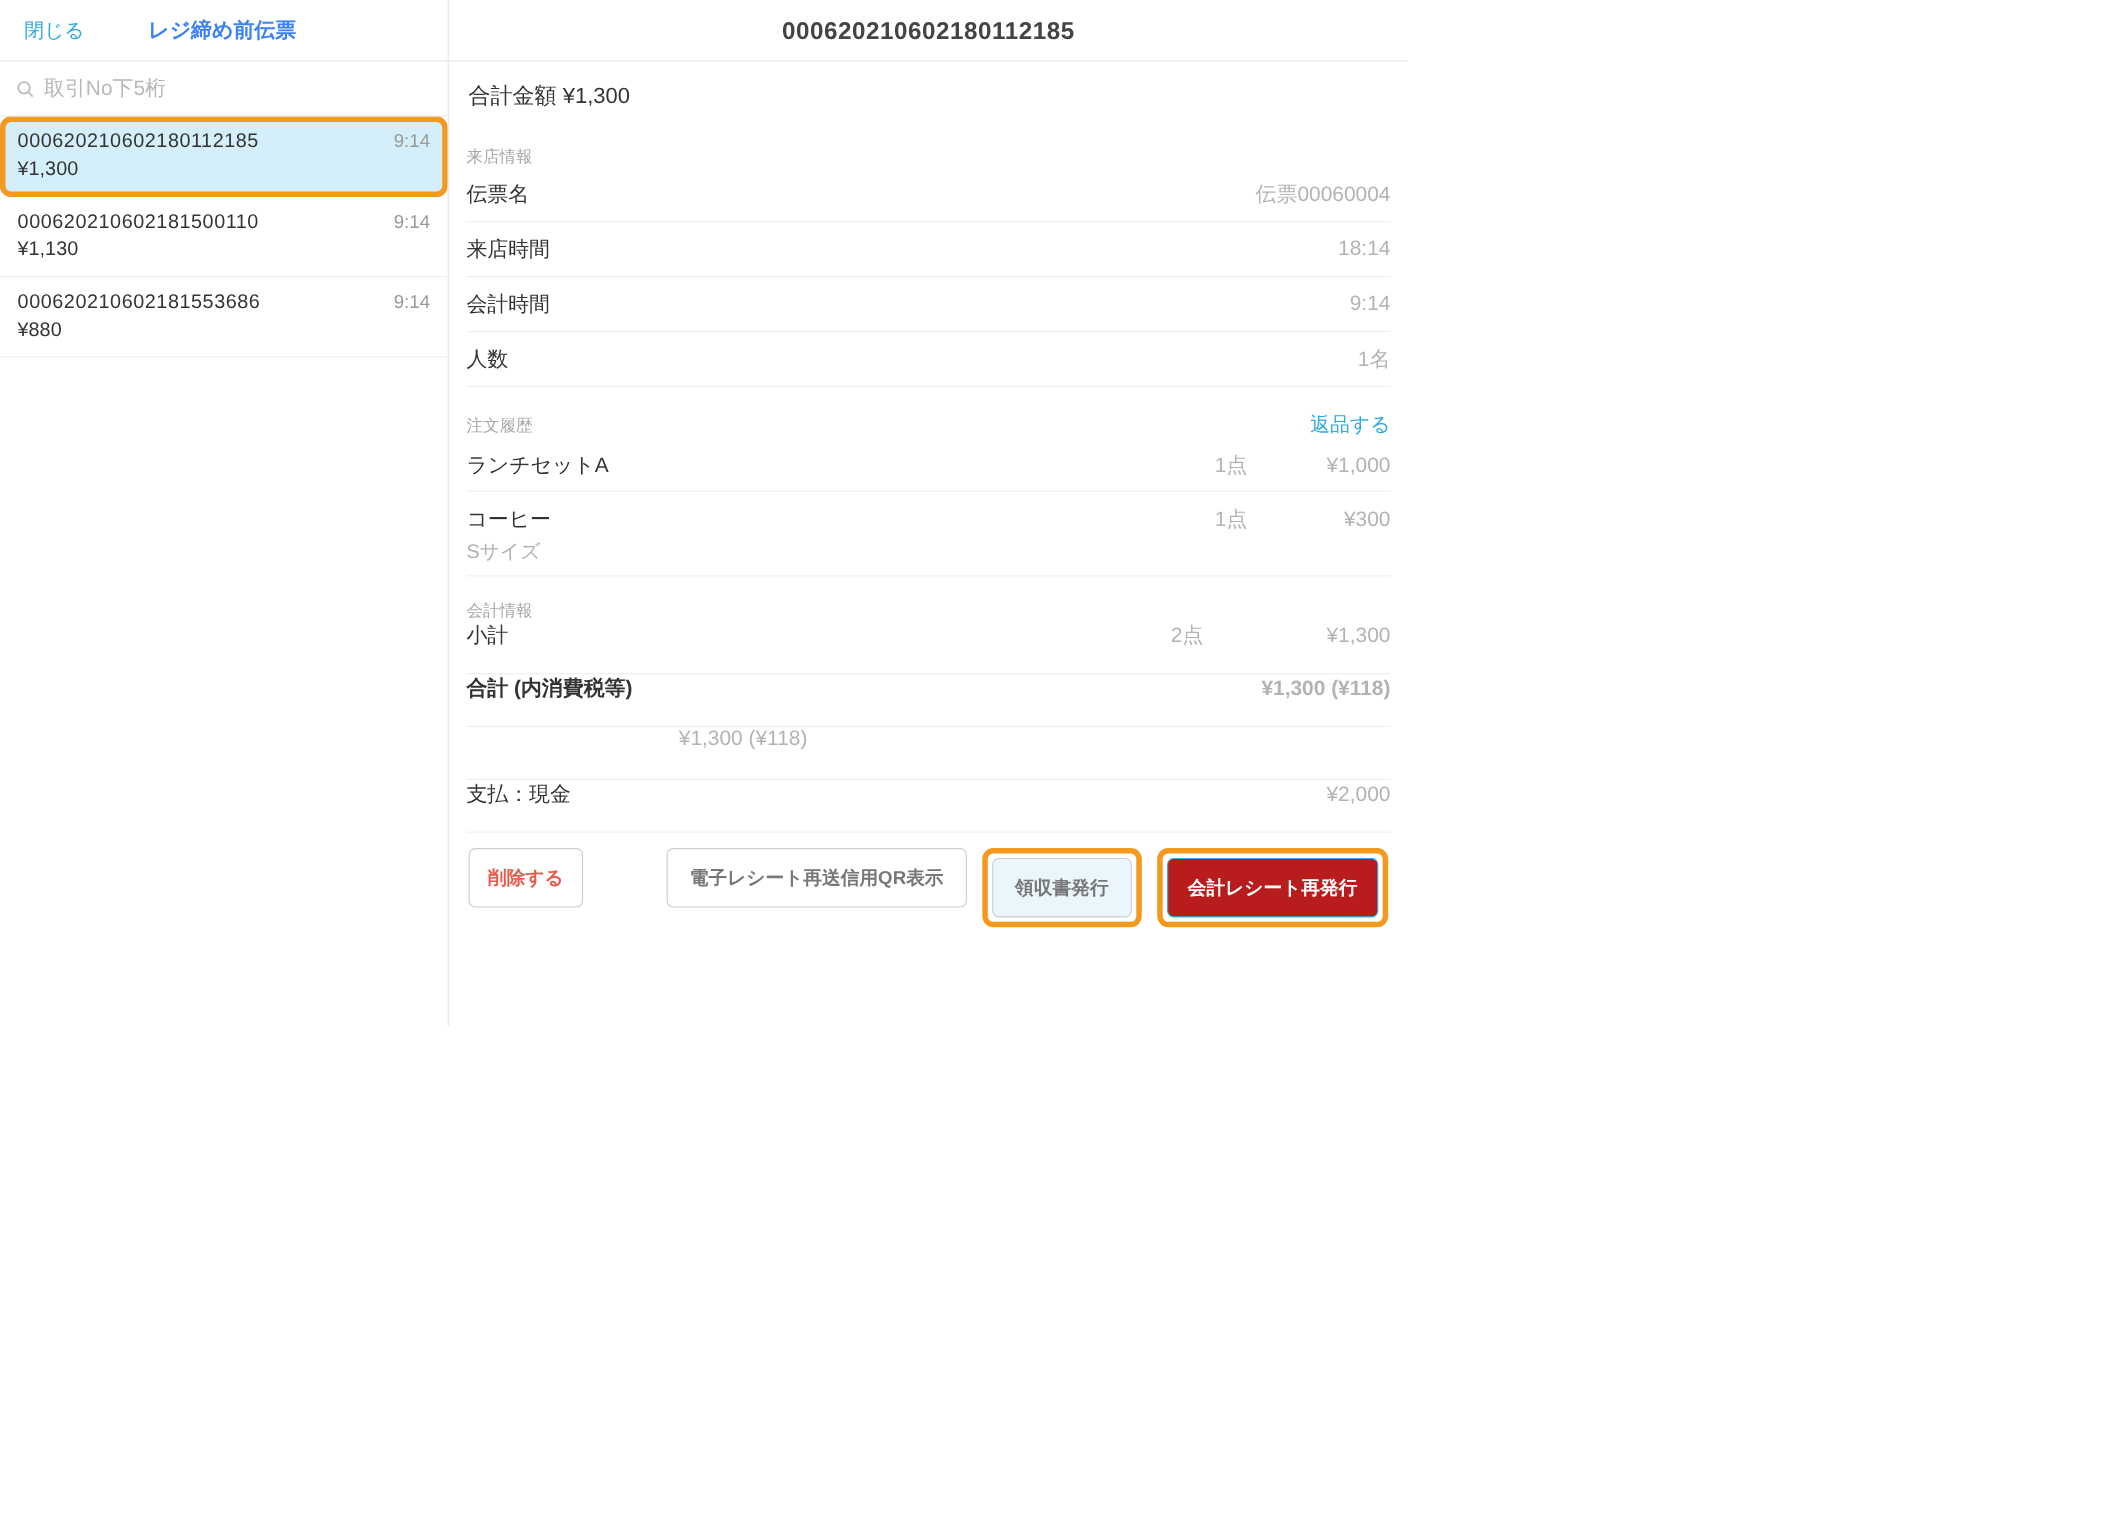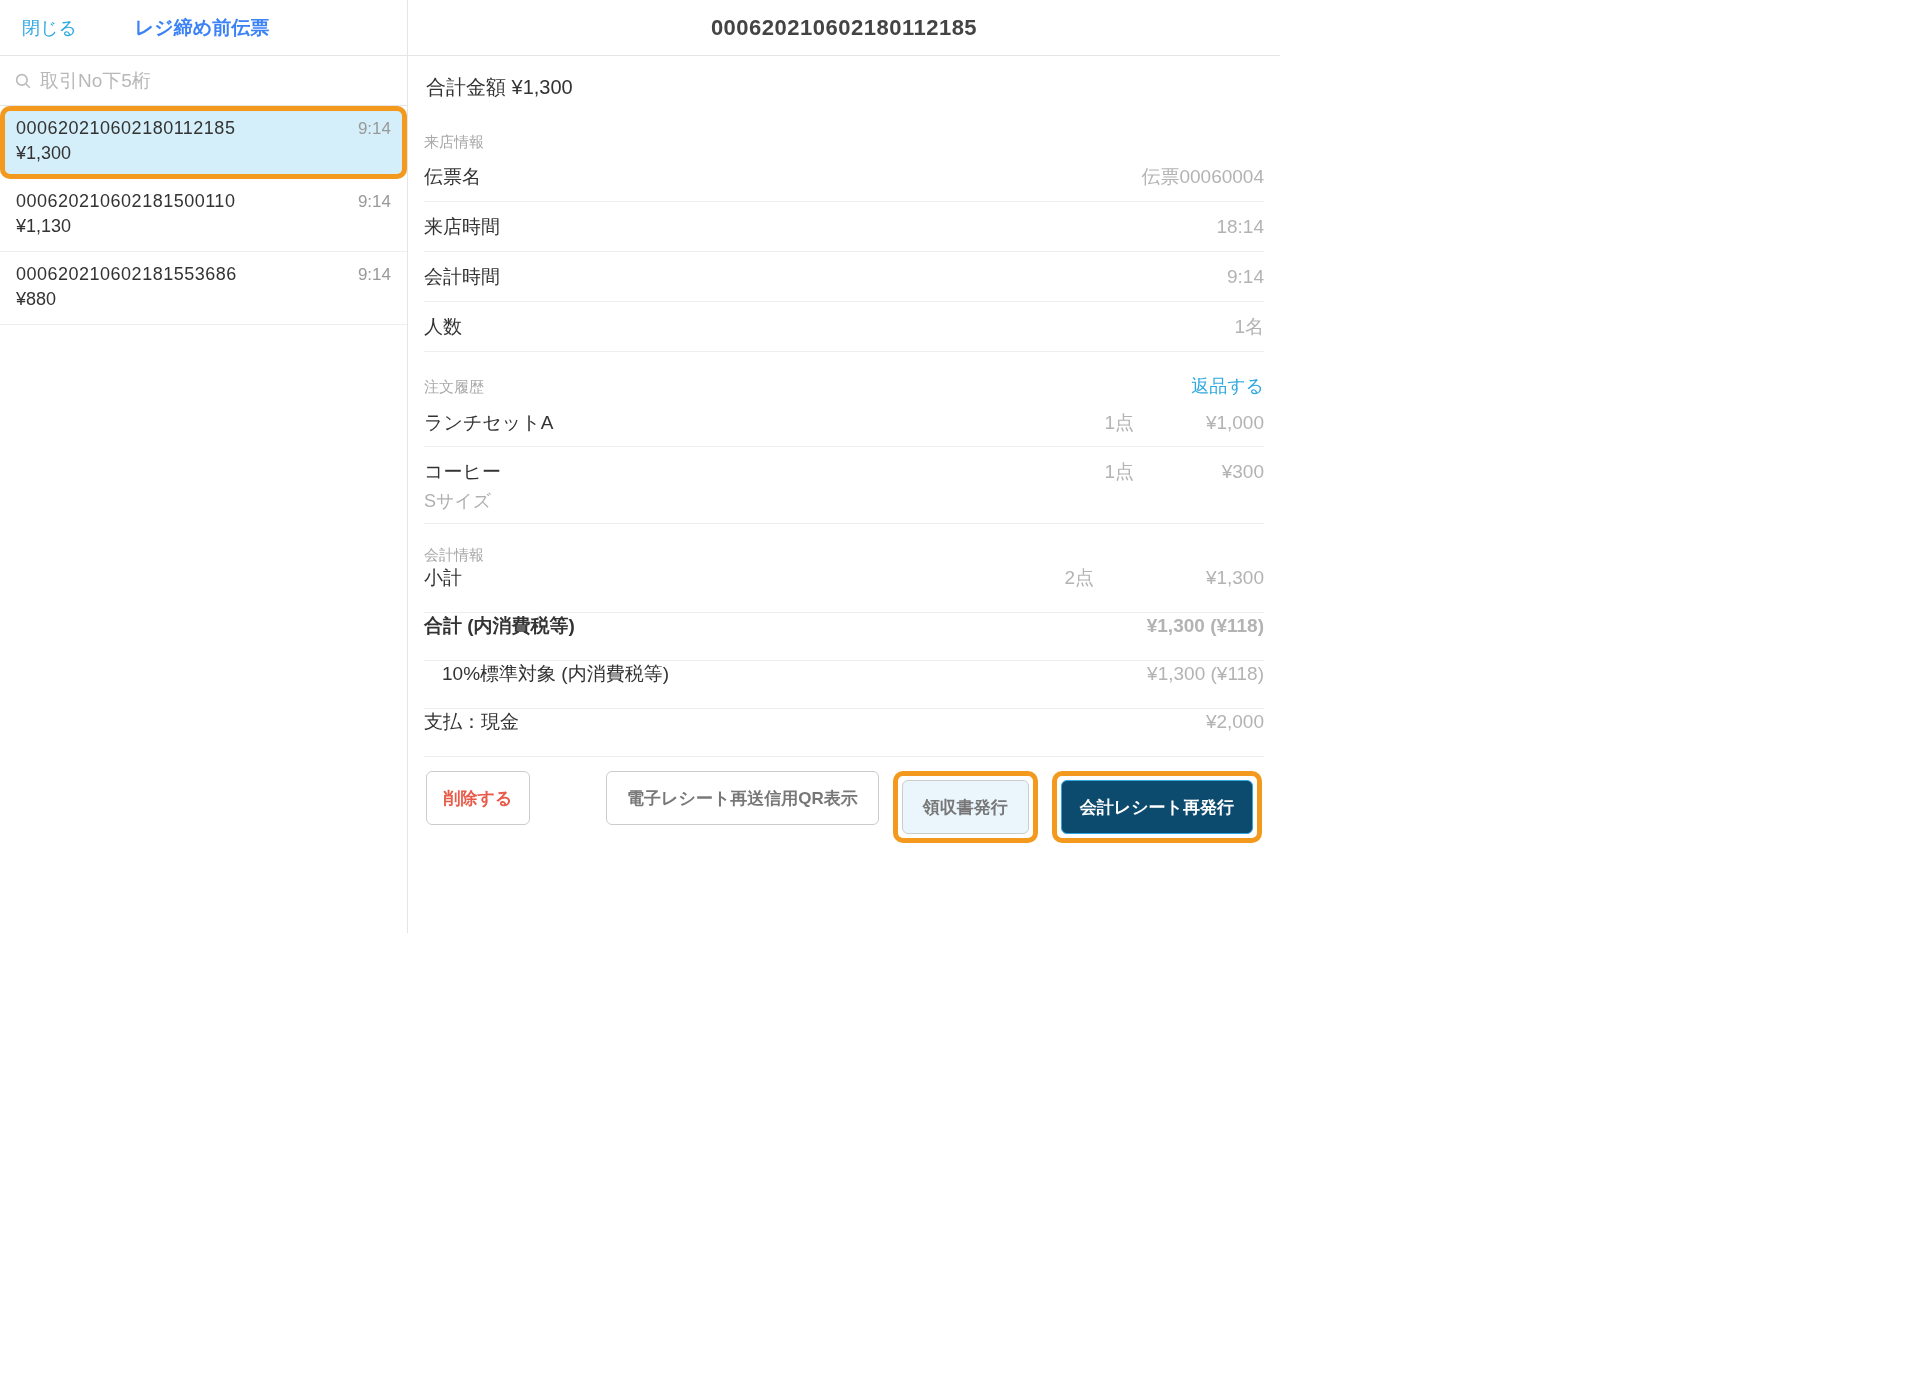--- a/index.html
+++ b/index.html
@@ -42,21 +42,21 @@
 .calc-key { flex:1; font-size:19px; color:#333; }
 .calc-count { width:140px; text-align:right; color:#b3b3b3; font-size:19px; }
 .calc-val { width:170px; text-align:right; color:#b3b3b3; font-size:19px; }
 .calc-row.indent .calc-key { padding-left:18px; }
 .actions { display:flex; gap:14px; align-items:stretch; margin-top:14px; padding:0 2px; }
 .spacer { flex:1; }
 .btn { height:54px; border-radius:6px; font-size:17px; font-weight:600; display:flex; align-items:center; justify-content:center; cursor:pointer; }
 .btn-delete { width:104px; background:#fff; border:1px solid #ccc; color:#E85A4A; }
 .btn-grey { background:#fff; border:1px solid #ccc; color:#777; padding:0 20px; }
 .btn-light { background:#EBF6FC; border:1px solid #ccc; color:#777; padding:0 20px; }
-.btn-primary { background:#0c4a6e; border:1px solid #2DA8E0; color:#fff; padding:0 18px; }
+.btn-primary { background:#b91c1c; border:1px solid #2DA8E0; color:#fff; padding:0 18px; }
 .hi-wrap { border:5px solid #F39A1E; border-radius:10px; padding:4px; }
 </style>
 </head>
 <body>
 
 <div class="root">
   <div class="left">
     <div class="top">
       <span class="close-btn">閉じる</span>
       <span class="left-title">レジ締め前伝票</span>
@@ -152,21 +152,20 @@
             <span class="calc-key">小計</span>
             <span class="calc-count">2点</span>
             <span class="calc-val">¥1,300</span>
           </div>
           <div class="calc-row">
             <span class="calc-key bold">合計 (内消費税等)</span>
             <span class="calc-count"></span>
             <span class="calc-val bold">¥1,300 (¥118)</span>
           </div>
           <div class="calc-row indent">
-            <span class="calc-key">10%標準対象 (内消費税等)</span>
             <span class="calc-count"></span>
             <span class="calc-val">¥1,300 (¥118)</span>
           </div>
           <div class="calc-row">
             <span class="calc-key">支払：現金</span>
             <span class="calc-count"></span>
             <span class="calc-val">¥2,000</span>
           </div>
         </div>
 

